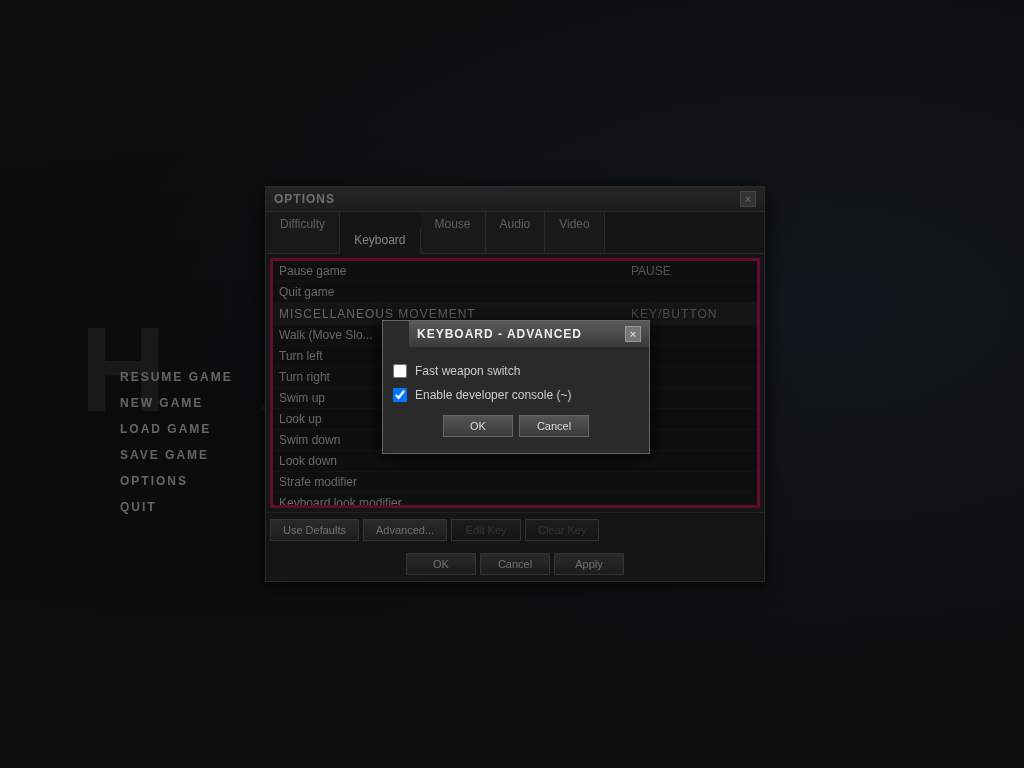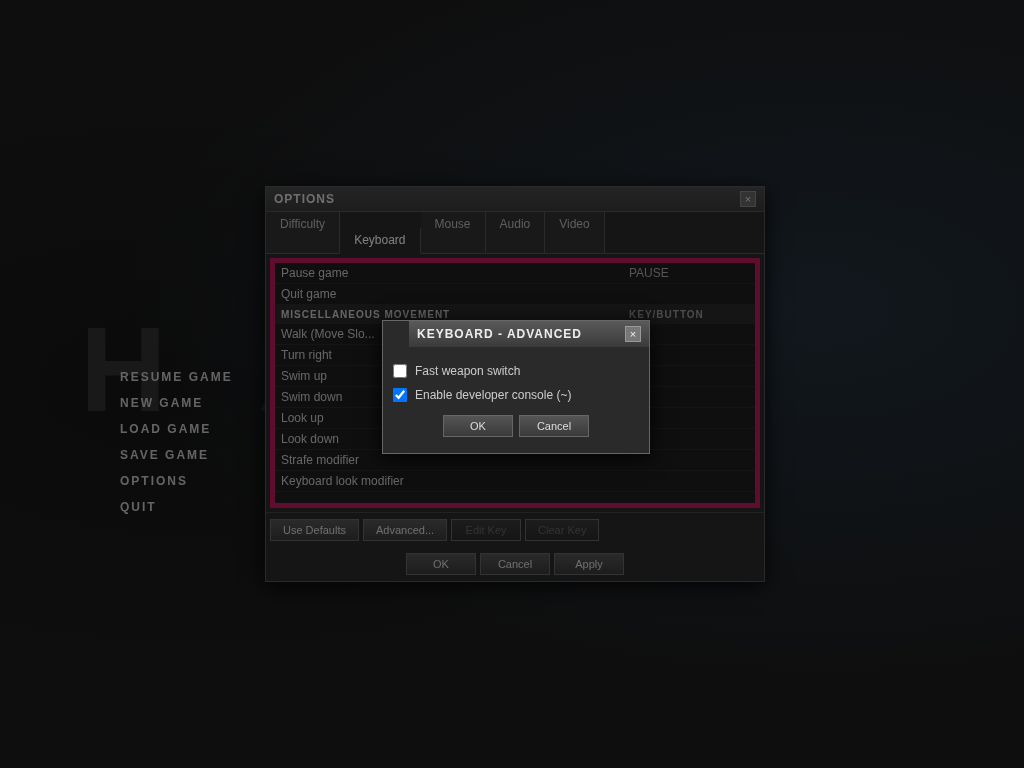--- a/index.html
+++ b/index.html
@@ -118,21 +118,21 @@
       margin-bottom: -1px;
       margin-top: 16px;
     }
 
     
     .table-area {
       background: #1e1e1e;
       height: 250px;
       overflow-y: auto;
       position: relative;
-      border: 5px solid #be185d;
+      border: 3px solid #be185d;
       margin: 4px;
     }
 
     .table-area::-webkit-scrollbar {
       width: 14px;
     }
     .table-area::-webkit-scrollbar-track {
       background: #333;
     }
     .table-area::-webkit-scrollbar-thumb {
@@ -157,22 +157,22 @@
       width: 120px;
       color: #aaa;
       text-align: left;
     }
 
     .section-header {
       display: flex;
       padding: 4px 6px;
       background: #2a2a2a;
       color: #999;
-      font-size: 10px;
-      font-weight: bold;
+      font-size: 12px;
+      font-weight: normal;
       letter-spacing: 1px;
     }
 
     .section-header .col-key {
       color: #999;
     }
 
     
     .bottom-row {
       display: flex;
@@ -329,33 +329,37 @@
     <div class="section-header">
       <span class="col-action">MISCELLANEOUS MOVEMENT</span>
       <span class="col-key">KEY/BUTTON</span>
     </div>
 
     <div class="table-row">
       <span class="col-action">Walk (Move Slo...</span>
       <span class="col-key"></span>
     </div>
     <div class="table-row">
+      <span class="col-action">Turn left</span>
+      <span class="col-key"></span>
+    </div>
+    <div class="table-row">
       <span class="col-action">Turn right</span>
       <span class="col-key"></span>
     </div>
     <div class="table-row">
       <span class="col-action">Swim up</span>
       <span class="col-key"></span>
     </div>
     <div class="table-row">
+      <span class="col-action">Look up</span>
+      <span class="col-key"></span>
+    </div>
+    <div class="table-row">
       <span class="col-action">Swim down</span>
-      <span class="col-key"></span>
-    </div>
-    <div class="table-row">
-      <span class="col-action">Look up</span>
       <span class="col-key"></span>
     </div>
     <div class="table-row">
       <span class="col-action">Look down</span>
       <span class="col-key"></span>
     </div>
     <div class="table-row">
       <span class="col-action">Strafe modifier</span>
       <span class="col-key"></span>
     </div>

